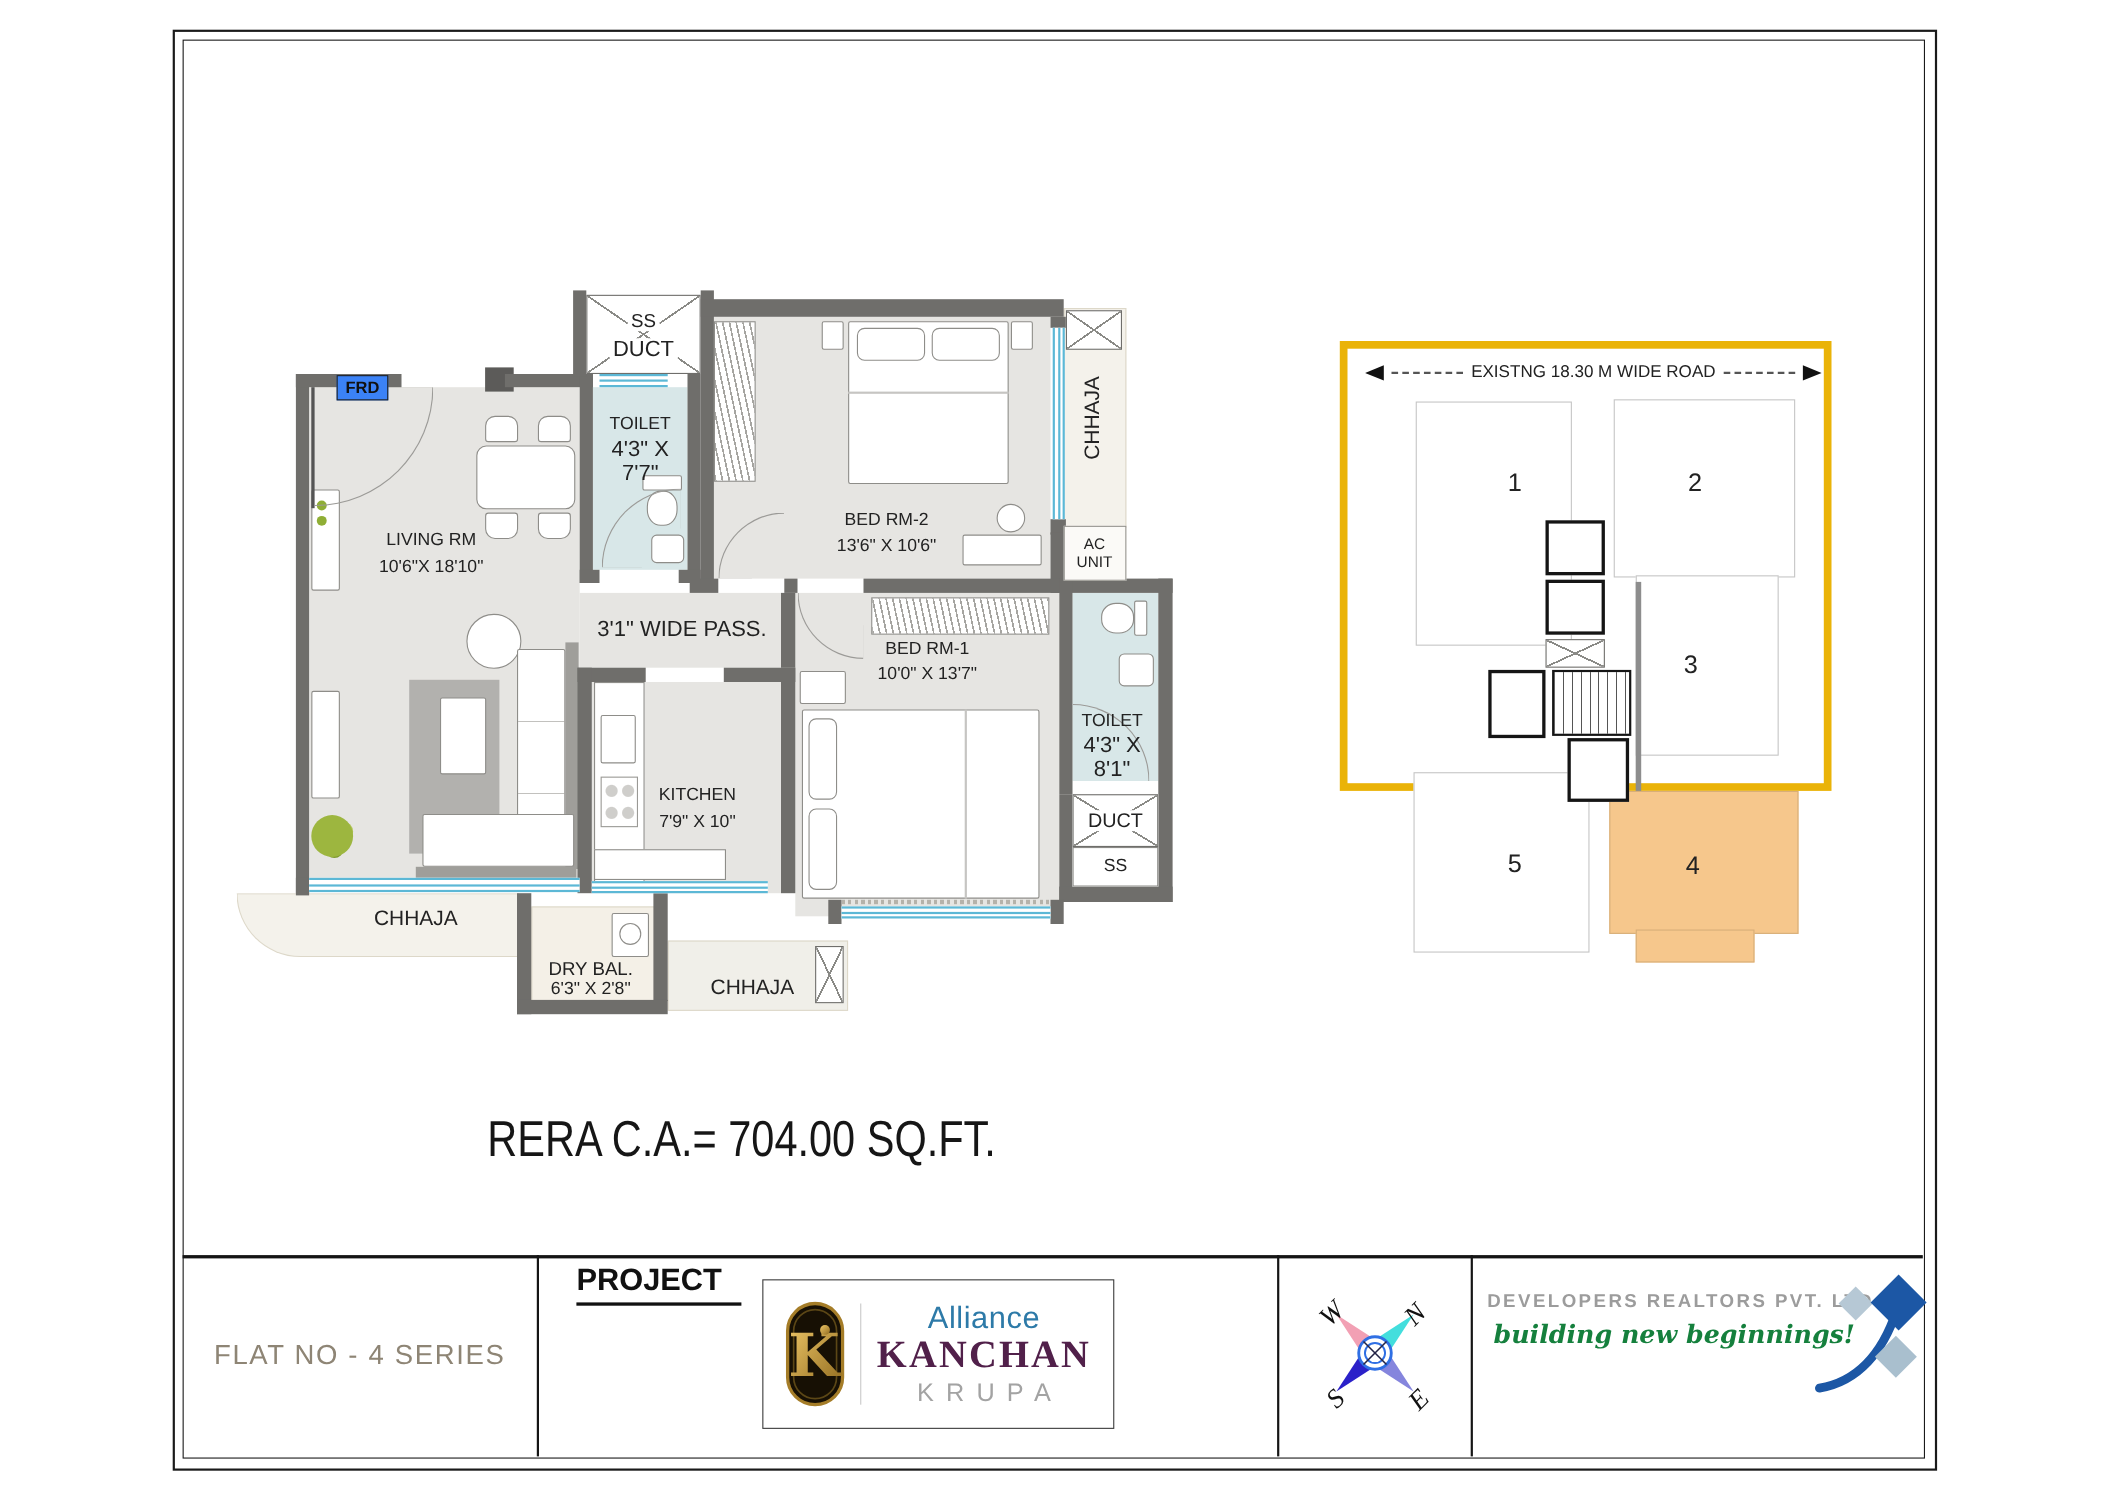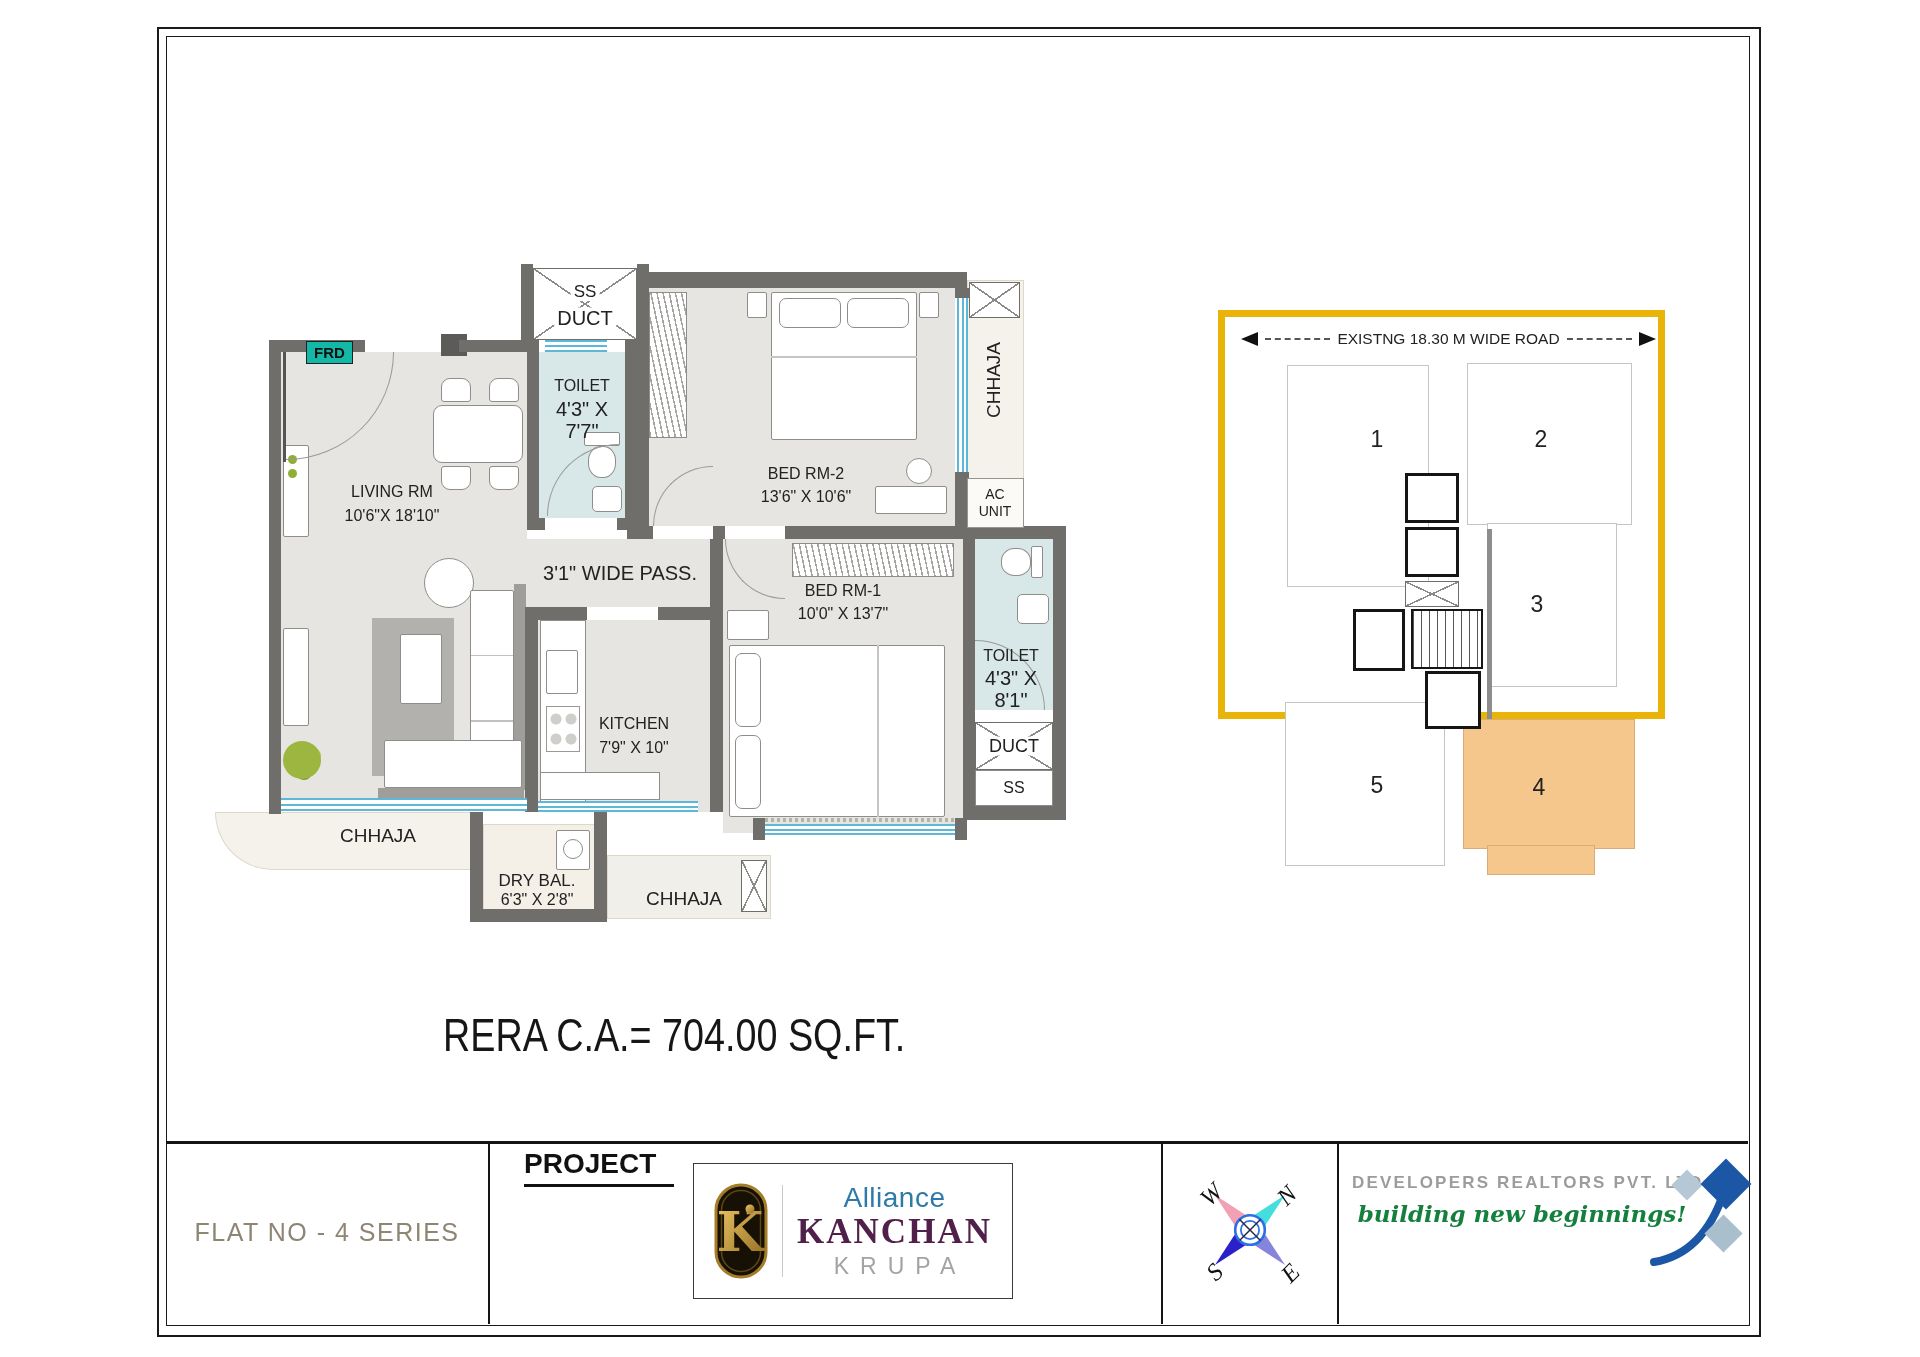--- a/index.html
+++ b/index.html
@@ -153,21 +153,21 @@
   <div class="arc" style="left:653px;top:466px;width:60px;height:60px;border-left-width:1.5px;border-top-width:1.5px;border-top-left-radius:100%;"></div>
   <div class="arc" style="left:725px;top:539px;width:60px;height:60px;border-left-width:1.5px;border-bottom-width:1.5px;border-bottom-left-radius:100%;"></div>
   <div class="arc" style="left:975px;top:640px;width:70px;height:70px;border-top-width:1.5px;border-right-width:1.5px;border-top-right-radius:100%;"></div>
 
   <div class="xbox" style="left:533px;top:268px;width:104px;height:72px;"></div>
   <div class="xbox" style="left:969px;top:282px;width:51px;height:36px;"></div>
   <div class="xbox" style="left:975px;top:722px;width:78px;height:48px;"></div>
   <div class="a" style="left:975px;top:770px;width:78px;height:36px;background:#fff;border:1px solid #8a8a86;"></div>
   <div class="xbox" style="left:741px;top:860px;width:26px;height:52px;"></div>
   <div class="a" style="left:967px;top:478px;width:57px;height:50px;background:#fbfaf7;border:1px solid #96958f;"></div>
-  <div class="a" style="left:306px;top:341px;width:47px;height:23px;background:#14b8a6;border:1.5px solid #202020;display:flex;align-items:center;justify-content:center;">
+  <div class="a" style="left:306px;top:341px;width:47px;height:23px;background:#3b82f6;border:1.5px solid #202020;display:flex;align-items:center;justify-content:center;">
     <span style="font-size:15px;font-weight:bold;color:#111;">FRD</span>
   </div>
 
   <div class="lbl f17 bgw" style="left:585px;top:292px;">SS</div>
   <div class="lbl bgw" style="left:585px;top:318px;">DUCT</div>
   <div class="lbl f21" style="left:582px;top:386px;">TOILET</div>
   <div class="lbl" style="left:582px;top:409px;">4'3" X</div>
   <div class="lbl" style="left:582px;top:431px;">7'7"</div>
   <div class="lbl f21" style="left:392px;top:492px;">LIVING RM</div>
   <div class="lbl f21" style="left:392px;top:516px;">10'6"X 18'10"</div>

